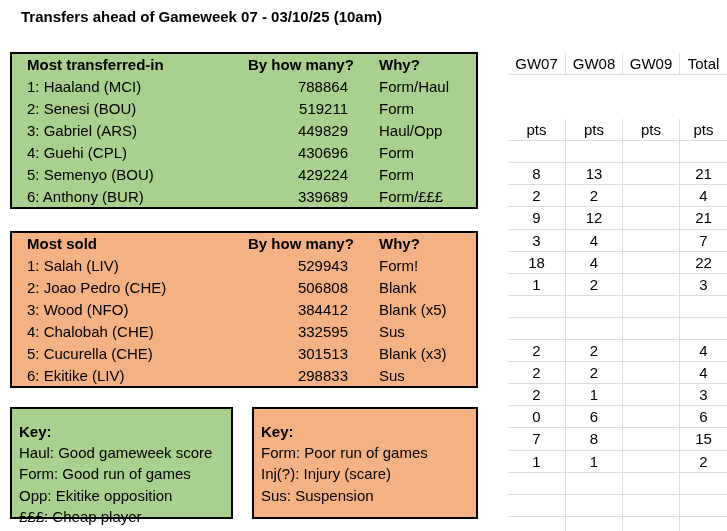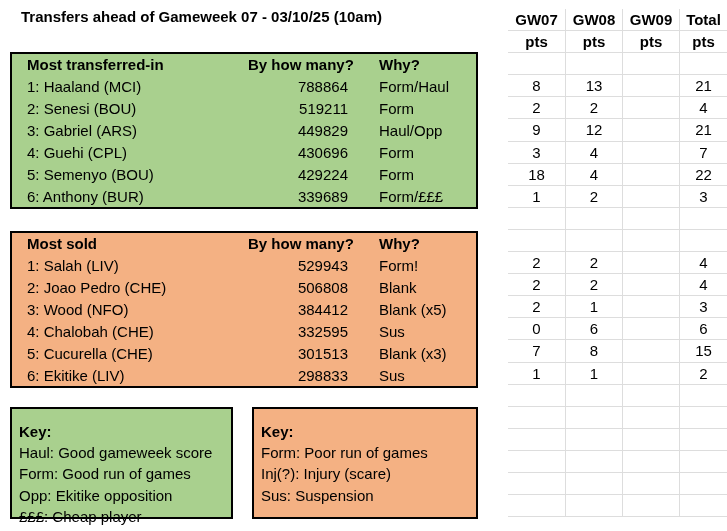--- a/index.html
+++ b/index.html
@@ -9,21 +9,21 @@
     overflow:hidden;
   }
   .title { position:absolute; left:21px; top:8px; font-weight:bold; font-size:15px; white-space:nowrap; }
 
   
   .pgrid { position:absolute; left:508px; top:9px; width:219px; }
   .prow  { display:flex; height:22.1px; box-sizing:border-box; border-bottom:1px solid var(--gridline); }
   .pcell { box-sizing:border-box; width:57px; text-align:center; line-height:21px; overflow:visible; white-space:nowrap; }
   .pcell:nth-child(2), .pcell:nth-child(3), .pcell:nth-child(4) { border-left:1px solid var(--gridline); }
   .pcell:nth-child(4) { width:48px; }
-  .phdr  { font-weight:bold; }
+  .phdr  { font-weight:normal;margin-top:44px; }
 
   
   .xtable {
     position:absolute; left:10px; width:468px; height:157px;
     border:2px solid var(--border); box-sizing:border-box;
     display:flex; flex-direction:column;
   }
   .xtable.green  { top:52px;  background:var(--green); }
   .xtable.orange { top:231px; background:var(--orange); }
   .trow  { flex:1; display:flex; align-items:center; white-space:nowrap; }

